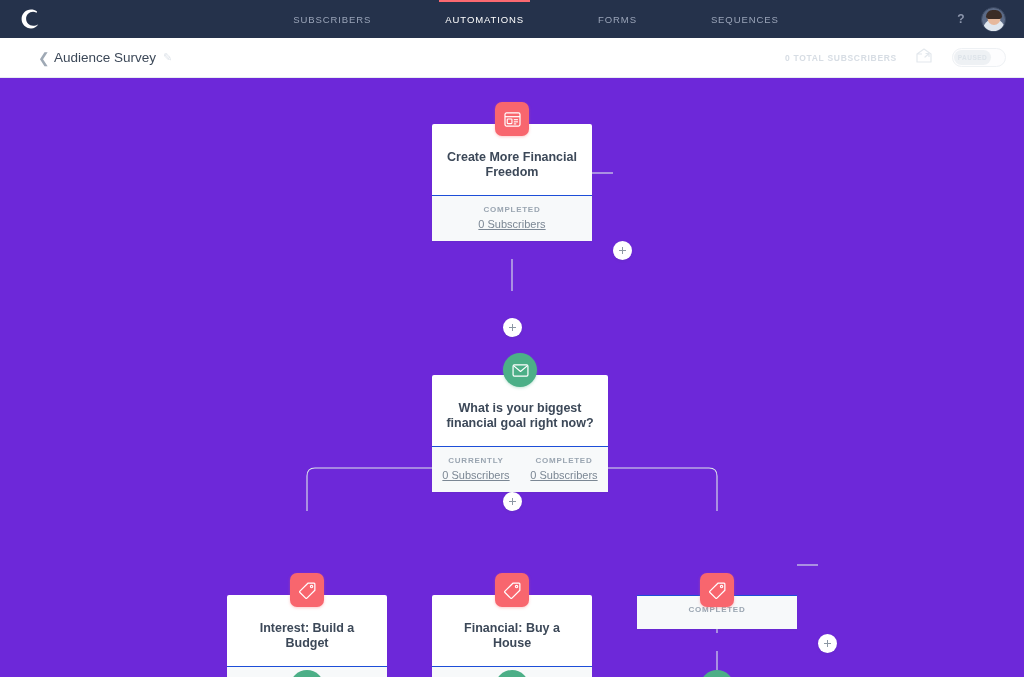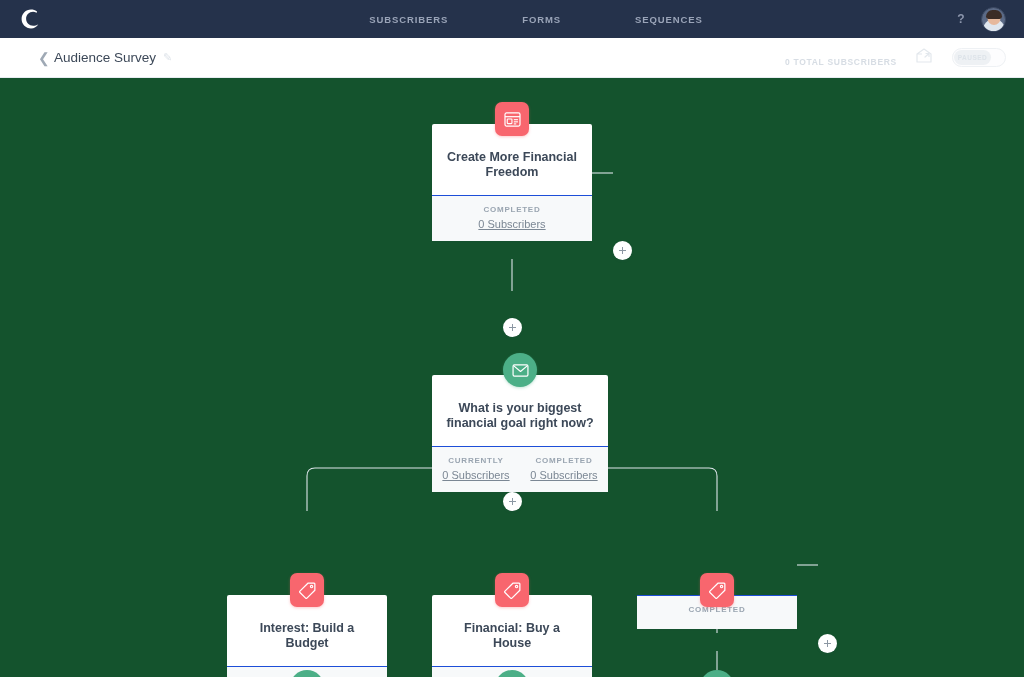--- a/index.html
+++ b/index.html
@@ -37,21 +37,21 @@
     left: 0; right: 0;
     display: flex;
     justify-content: center;
     gap: 26px;
     height: 38px;
     align-items: center;
   }
   .nav-link {
     font-size: 9.5px;
     letter-spacing: 0.9px;
-    font-weight: bold;
+    font-weight: normal;
     color: #9aa4b8;
     text-transform: uppercase;
     position: relative;
     height: 40px;
     display: flex;
     align-items: center;
     cursor: pointer;
     white-space: nowrap;
     margin-left: 48px;
   }
@@ -140,21 +140,21 @@
   }
   .edit-pencil {
     margin-left: 7px;
     color: #dfe4ea;
     font-size: 11px;
     cursor: pointer;
   }
   .subheader-right {
     margin-left: auto;
     display: flex;
-    align-items: flex-end;
+    align-items: center;
     gap: 19px;
   }
   .total-subs {
     font-size: 8.5px;
     letter-spacing: 0.7px;
     font-weight: bold;
     color: #d7dde4;
     text-transform: uppercase;
     white-space: nowrap;
   }
@@ -185,21 +185,21 @@
     font-weight: bold;
     color: #dde3e9;
     text-transform: uppercase;
   }
 
   
   .canvas {
     position: relative;
     width: 1024px;
     height: 599px;
-    background: #14532d;
+    background: #6d28d9;
     overflow: hidden;
   }
   .canvas svg.wires {
     position: absolute;
     top: 0; left: 0;
     width: 1024px; height: 599px;
     pointer-events: none;
   }
 
   
@@ -299,20 +299,21 @@
 
 <div class="topnav">
   <div class="logo">
     <svg width="24" height="24" viewBox="0 0 24 24">
       <path d="M12 2.6c-5.2 0-9.4 4.2-9.4 9.4 0 5.2 4.2 9.4 9.4 9.4 3.2 0 5.8-1.6 7.3-4.2-1.6 1.1-3.3 1.6-5.2 1.6-3.9 0-7-3.1-7-7s3.1-7 7-7c1.1 0 2 .2 2.9.7.9.5 1.5-.6.7-1.3C16.2 3.2 14.2 2.6 12 2.6z" fill="#ffffff"></path>
     </svg>
   </div>
 
   <div class="nav-links">
     <div class="nav-link">SUBSCRIBERS</div>
+    <div class="nav-link active">AUTOMATIONS</div>
     <div class="nav-link">FORMS</div>
     <div class="nav-link">SEQUENCES</div>
   </div>
 
   <div class="nav-right">
     <div class="help-icon">?</div>
     <div class="avatar">
       <div class="body"></div>
       <div class="face"></div>
       <div class="hair"></div>

